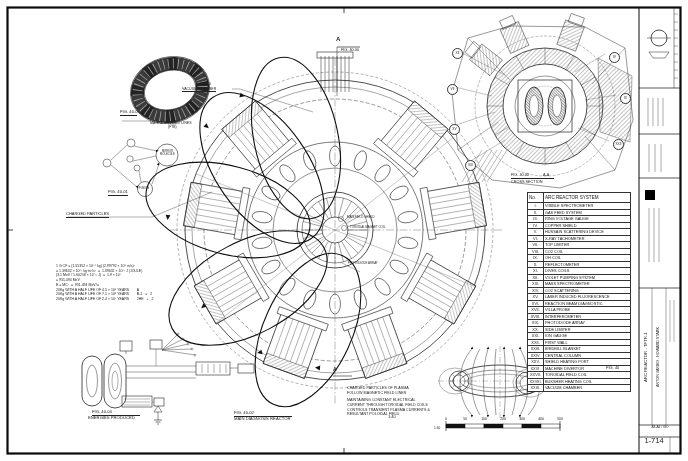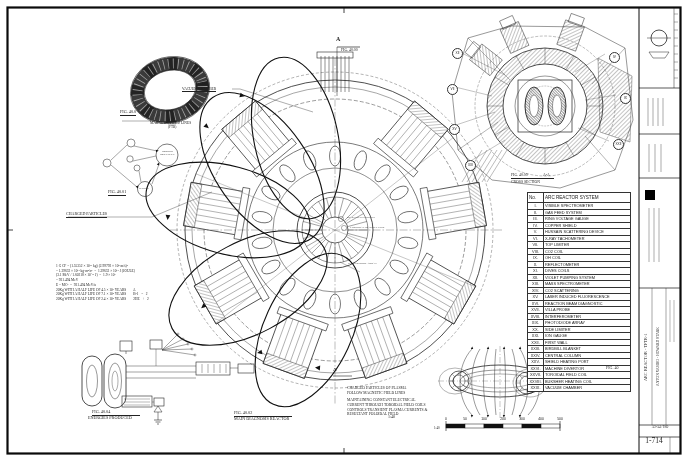--- a/index.html
+++ b/index.html
@@ -1,19 +1,19 @@
 <!DOCTYPE html>
 <html><head>
 <meta charset="utf-8">
 <style>
   html,body{margin:0;padding:0;background:#fff;}
   .sheet{position:relative;width:688px;height:461px;background:#fff;overflow:hidden;
          font-family:"Liberation Sans",sans-serif;color:#1a1a1a;}
   svg.art{position:absolute;left:0;top:0;}
-  .lbl{position:absolute;white-space:nowrap;color:#1d1d1d;line-height:1.15;font-family:Liberation Serif, serif;}
+  .lbl{position:absolute;white-space:nowrap;color:#1d1d1d;line-height:1.15;}
   .u{border-bottom:0.4px solid #222;}
   .pre{white-space:pre;}
   .balloon{position:absolute;width:9px;height:9px;border:0.5px solid #333;border-radius:50%;
            background:#fff;font-size:3.2px;line-height:9px;text-align:center;color:#222;}
   .tick{position:absolute;top:417px;transform:translateX(-50%);font-size:3.3px;color:#111;}
   table.parts{position:absolute;left:527px;top:192px;width:104px;border-collapse:collapse;
               background:#fff;}
   table.parts th,table.parts td{border:0.45px solid #333;padding:0 1px;font-weight:normal;
               text-align:left;overflow:hidden;white-space:nowrap;}
   table.parts th{font-size:4.6px;height:9px;}

